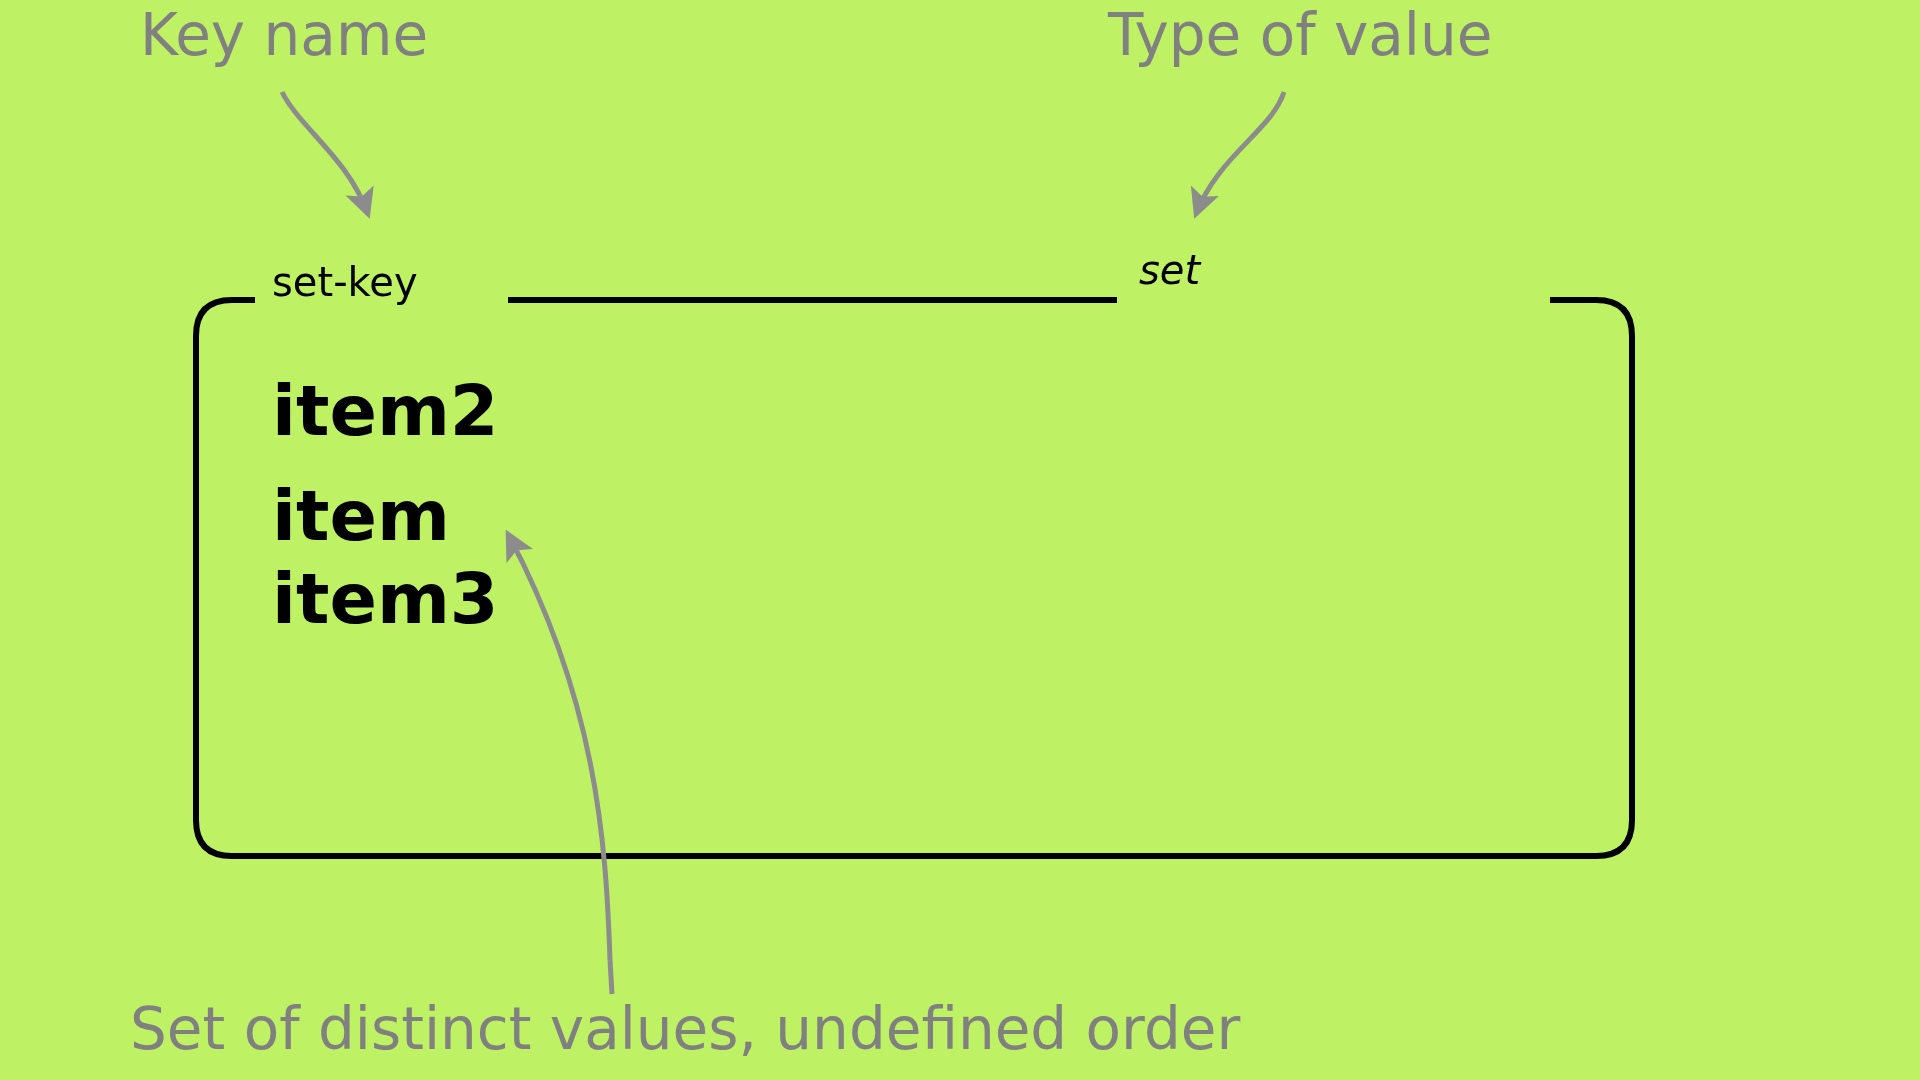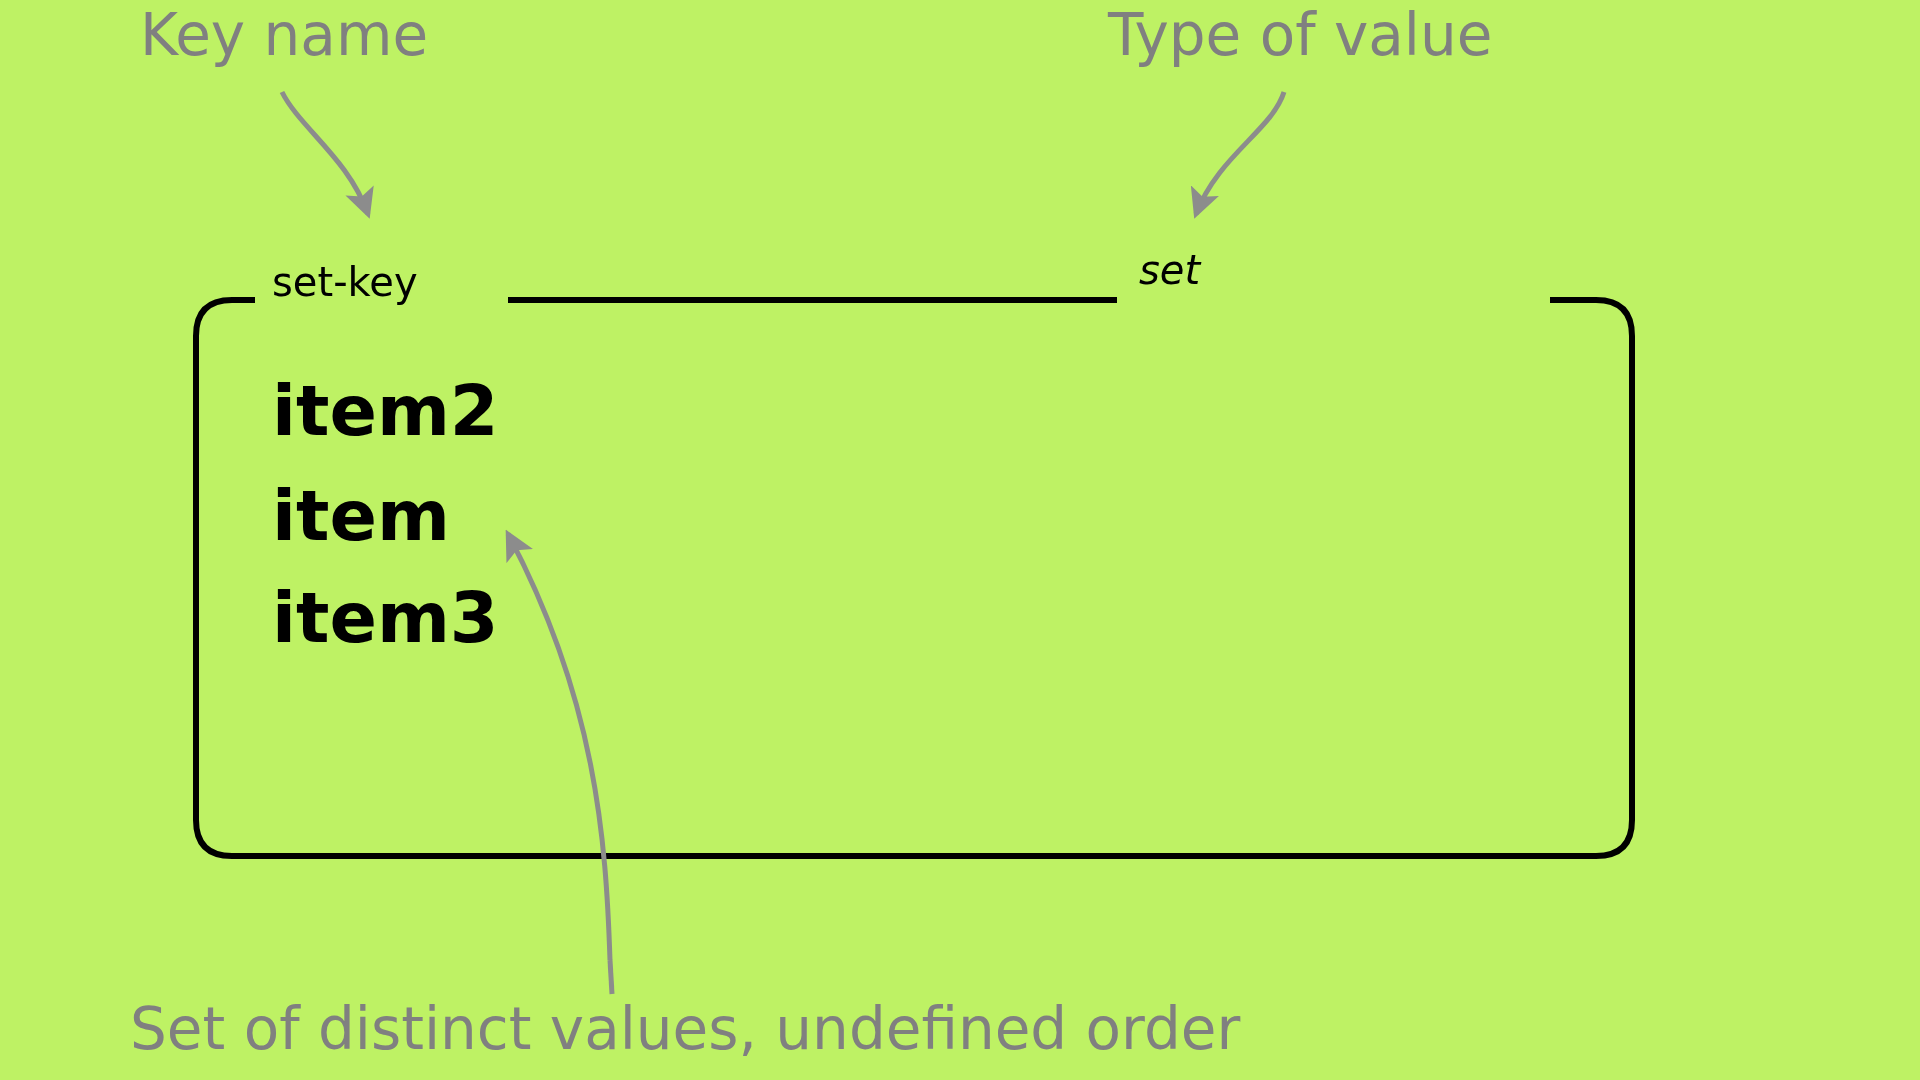--- a/index.html
+++ b/index.html
@@ -47,21 +47,21 @@
   #type-label { left: 1139px; top: 250px; font-style: italic; }
 
   .member {
     color: #000000;
     font-size: 70px;
     font-weight: 700;
     left: 272px;
   }
   #member-0 { top: 376px; }
   #member-1 { top: 460px; margin-top: 21px; }
-  #member-2 { top: 583px; }
+  #member-2 { top: 564px; }
 </style>
 </head>
 <body>
 
 <div id="stage">
 
   <svg class="svg-layer" viewBox="0 0 1920 1080" xmlns="http://www.w3.org/2000/svg">
 
     <defs>
       <marker id="arrowhead-gray" markerWidth="6" markerHeight="6" refX="5.0" refY="3" orient="auto" markerUnits="strokeWidth">

